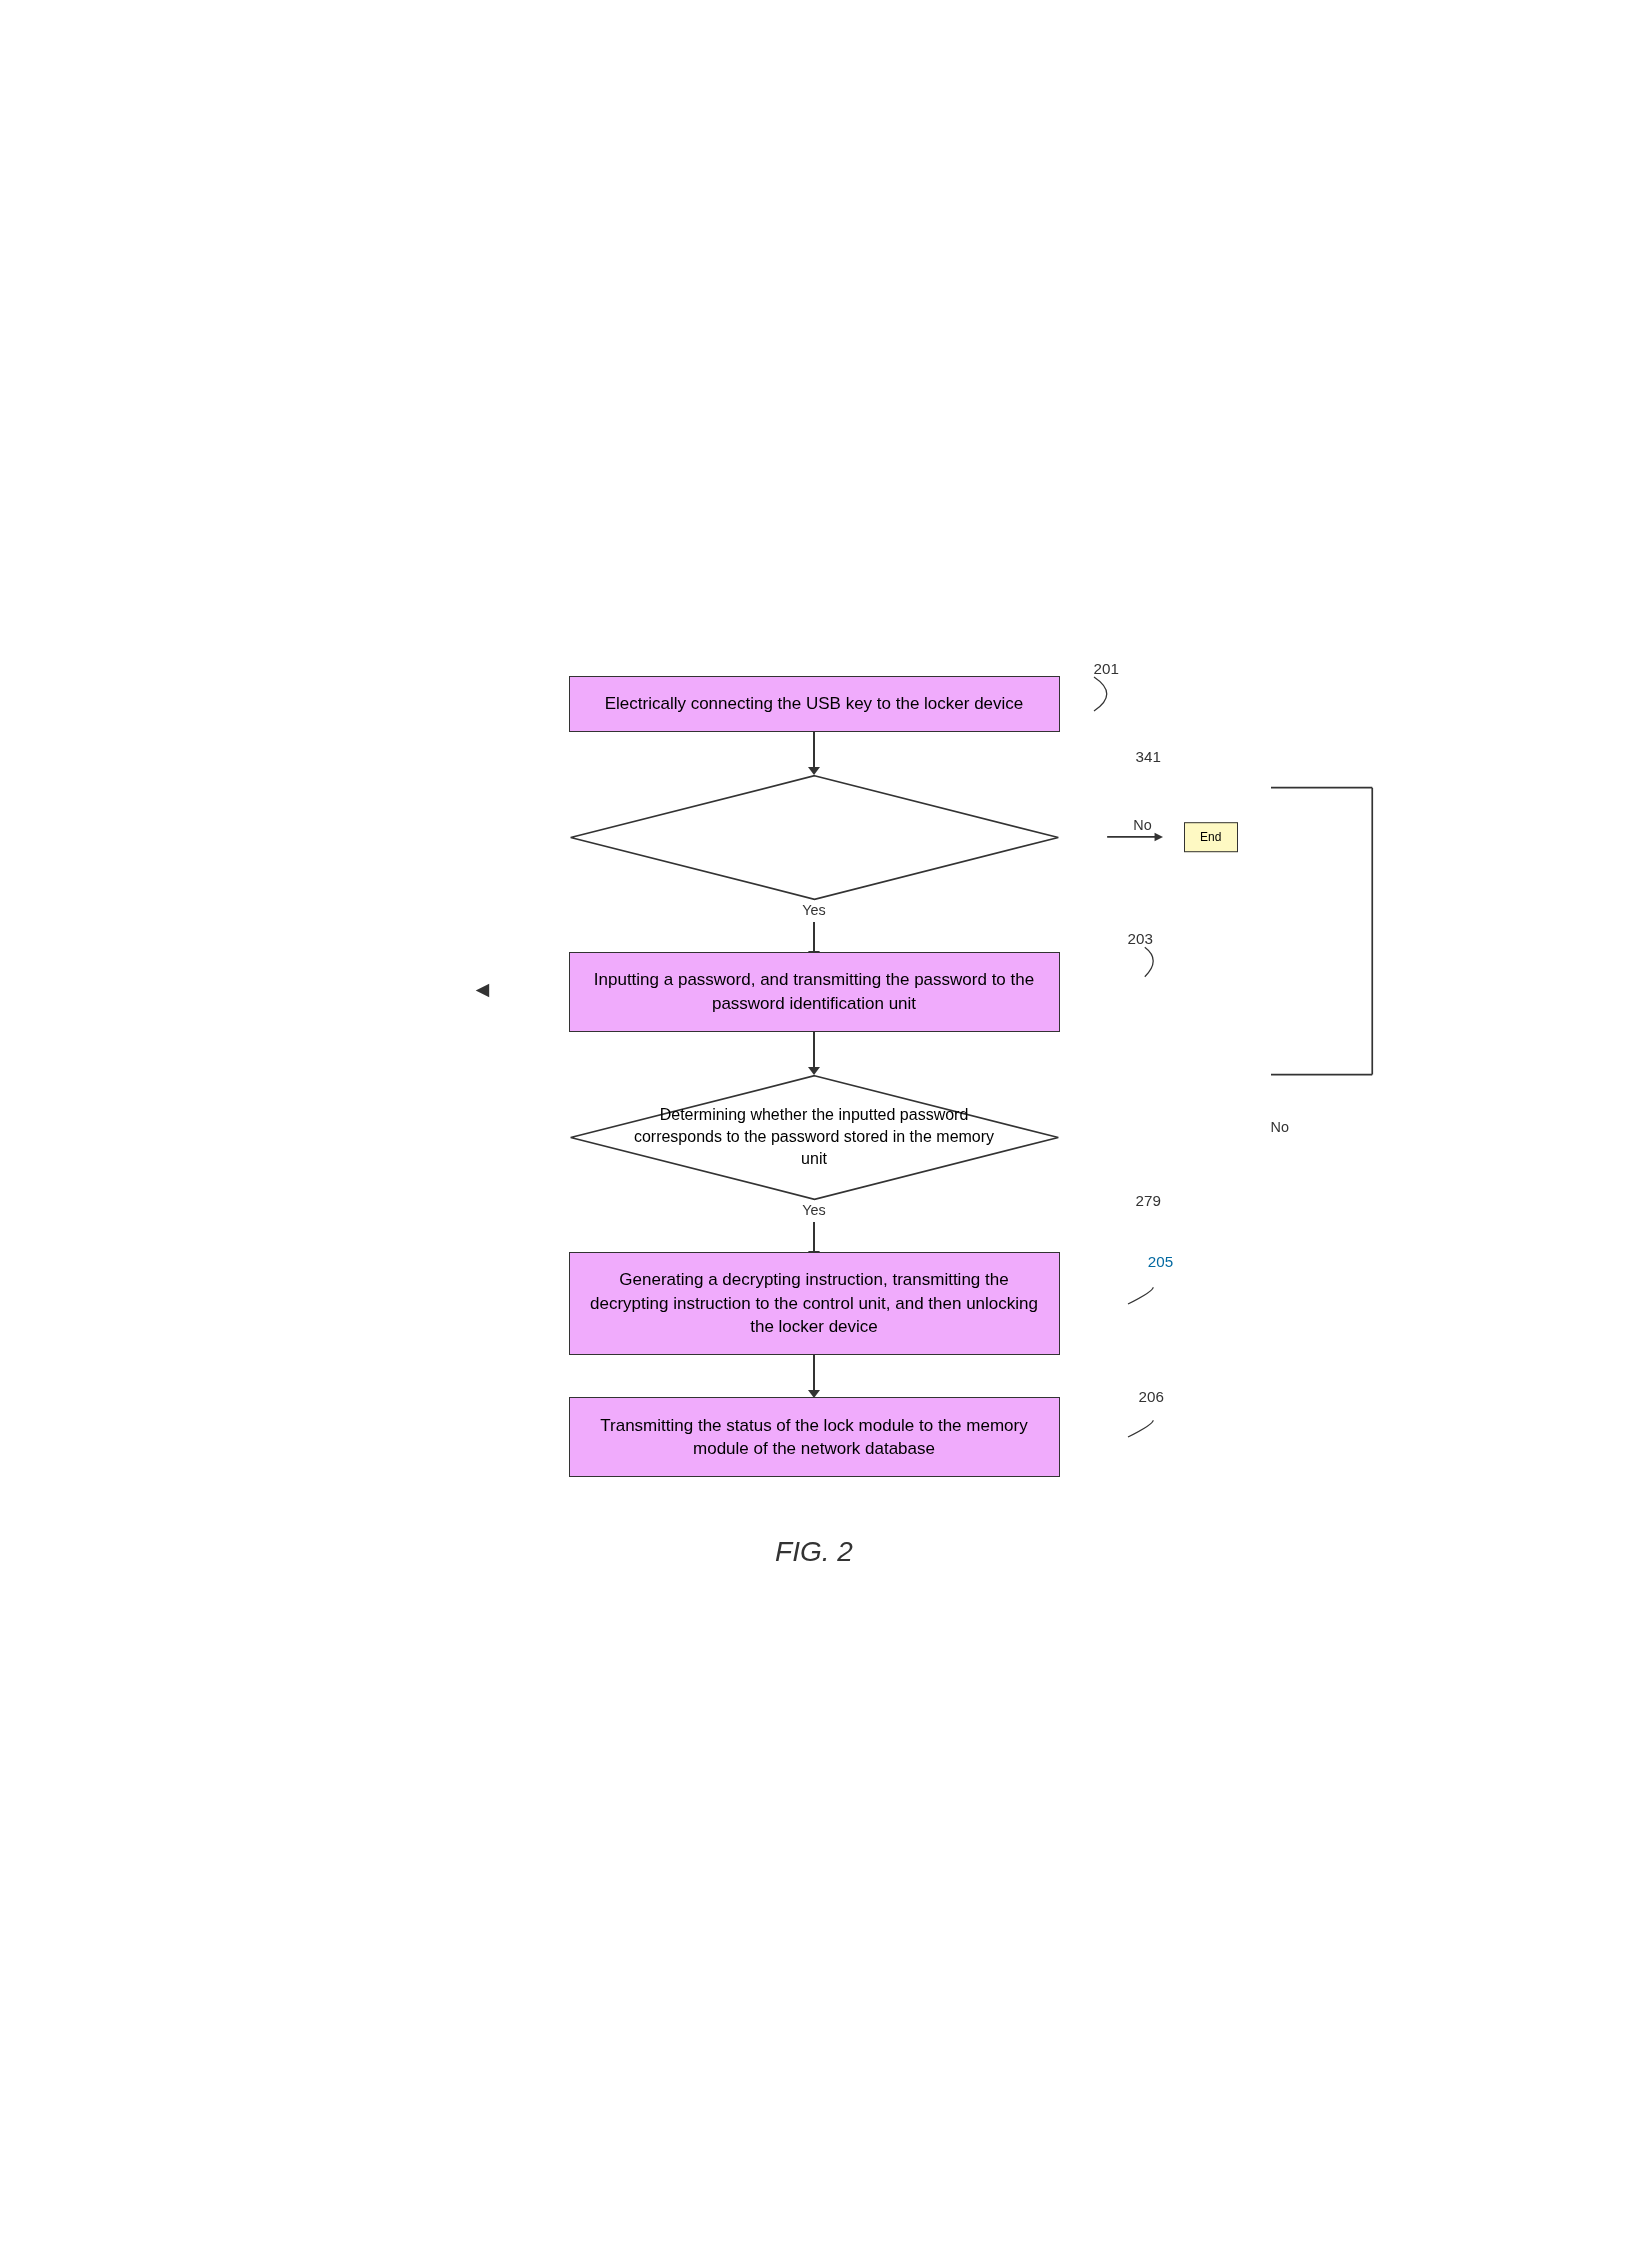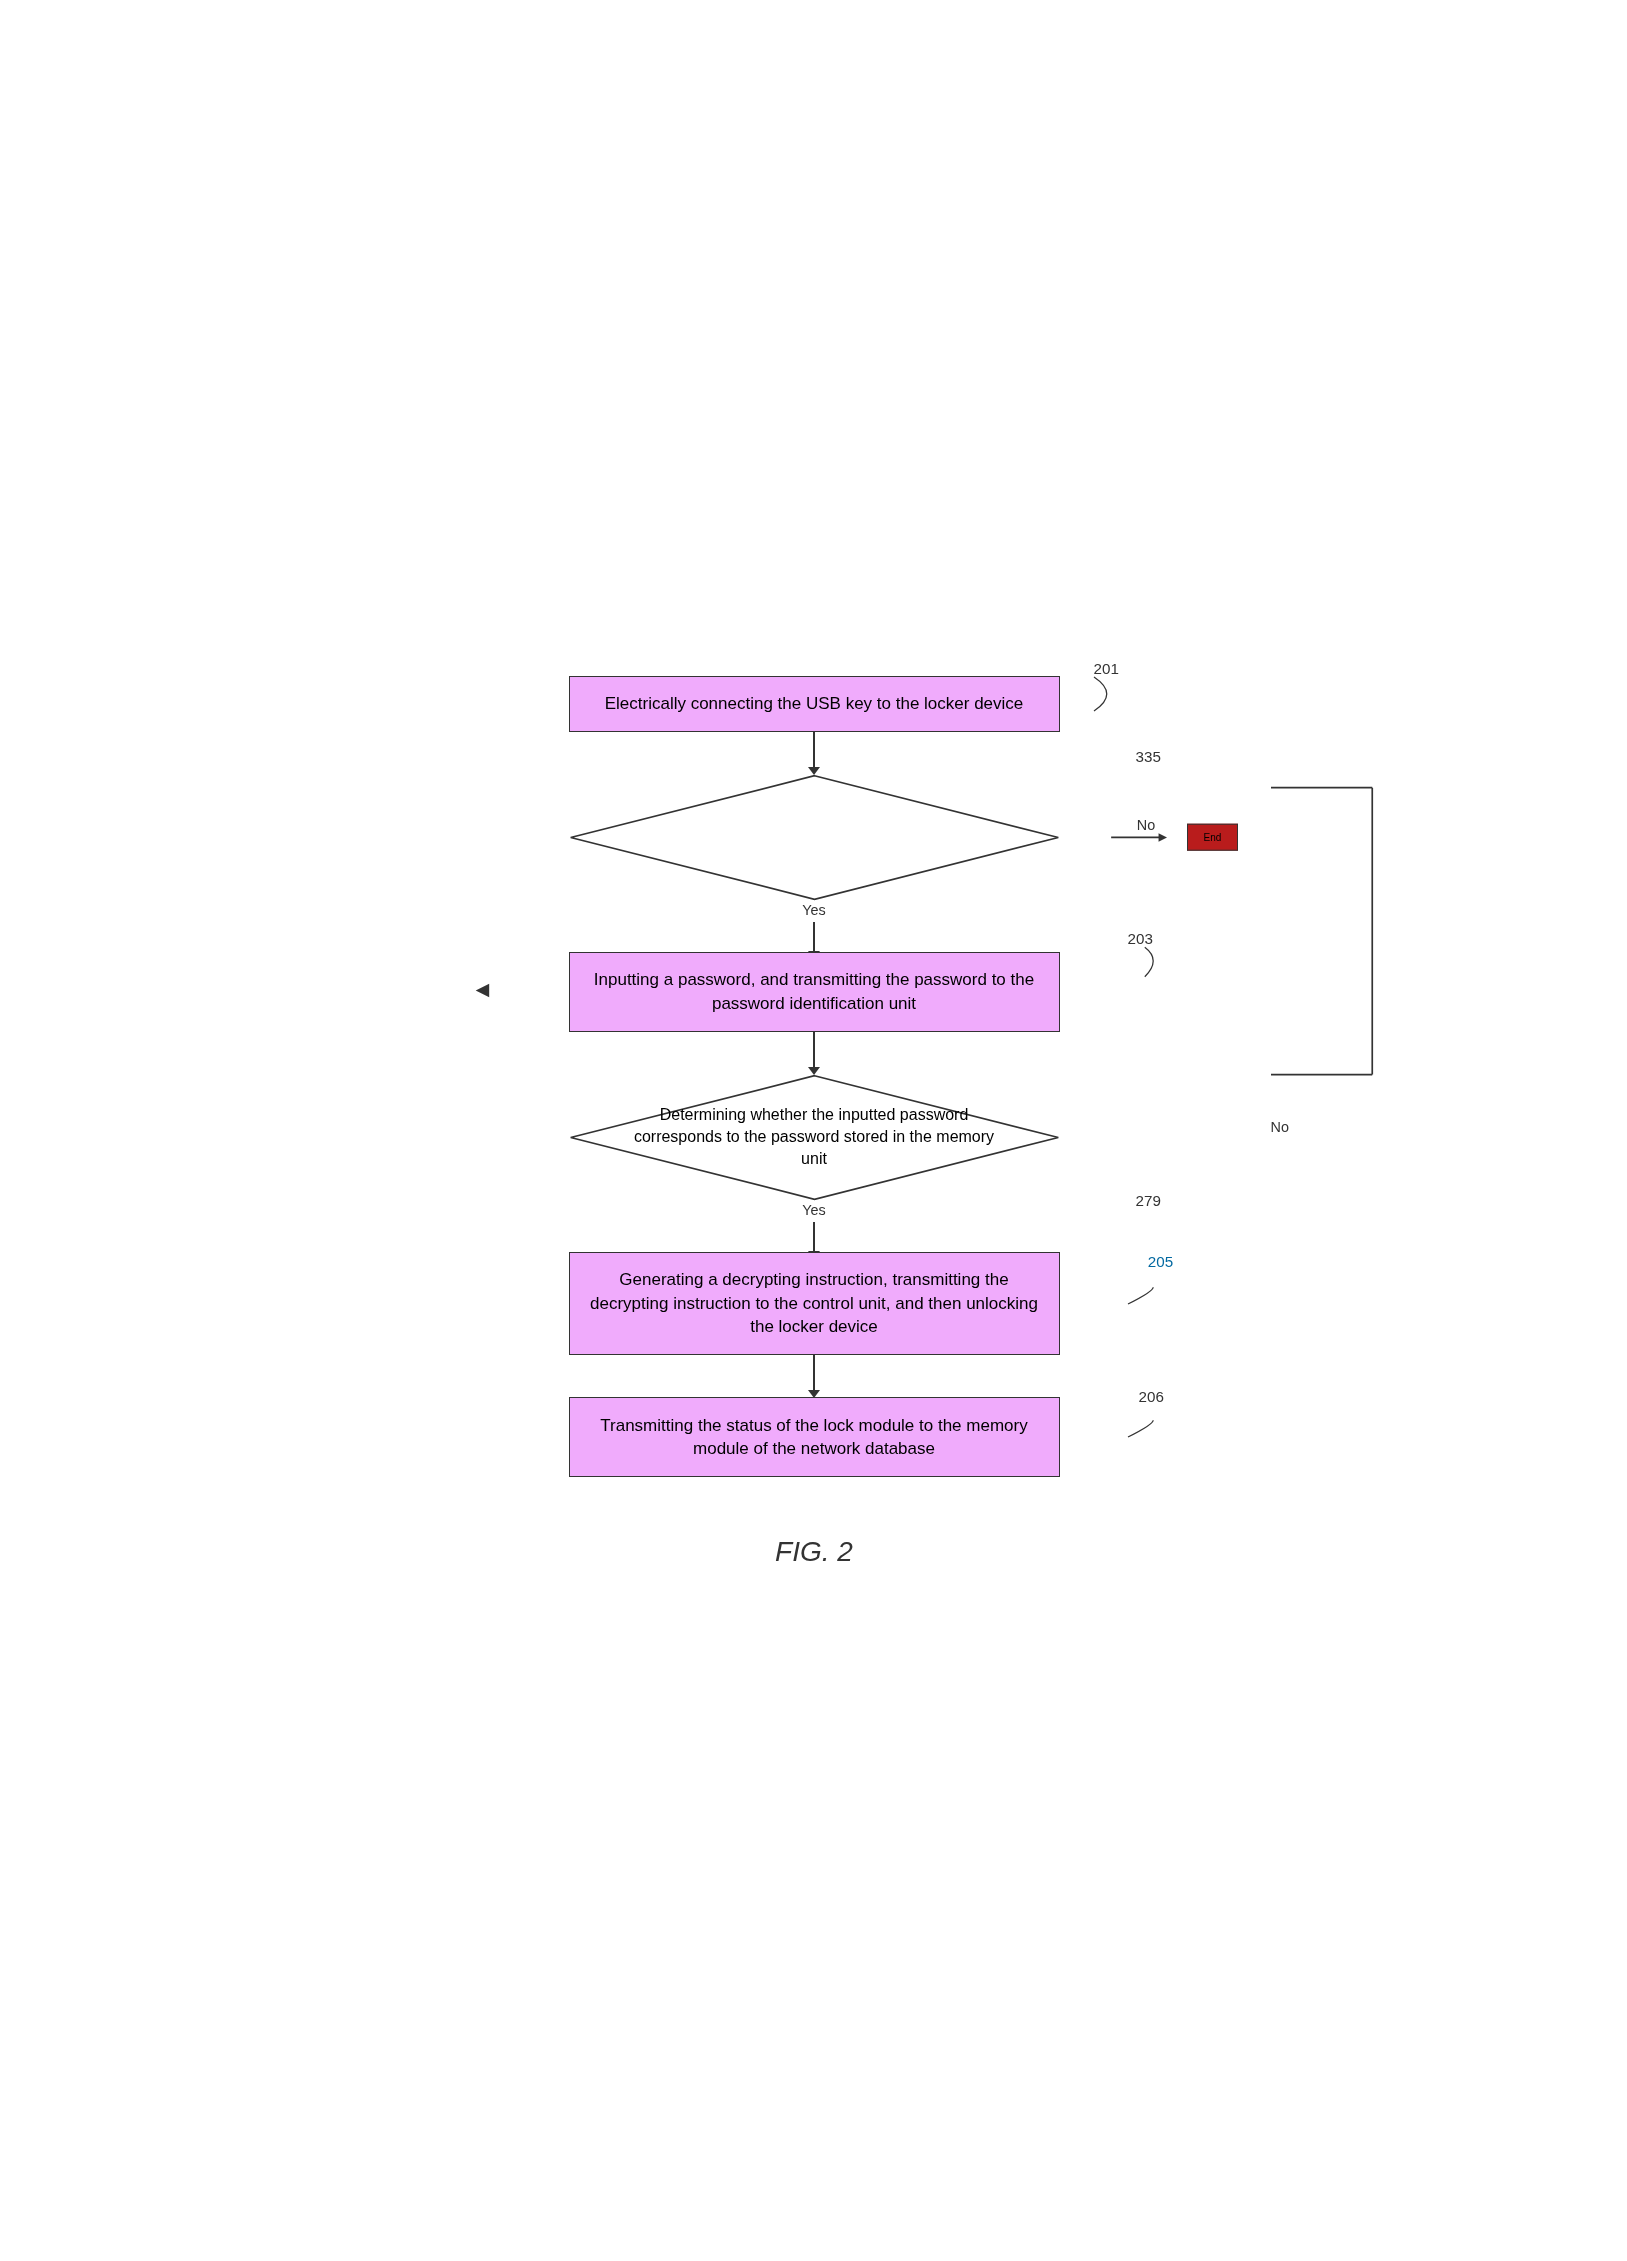--- a/index.html
+++ b/index.html
@@ -83,22 +83,22 @@
       position: relative;
       display: flex;
       align-items: center;
       justify-content: center;
       width: 100%;
     }
     
     .end-box {
       border: 1.7px solid #333;
       padding: 6.8px 15.2px;
-      font-size: 10px;
-      background: #b91c1c;
+      font-size: 12px;
+      background: #fef9c3;
     }
     
     .fig-label {
       font-size: 28px;
       font-style: italic;
       margin-top: 51px;
       color: #333;
     }
   </style>
 </head>
@@ -144,21 +144,21 @@
       </svg>
       <div style="display:flex;flex-direction:column;align-items:flex-start;">
         <span style="font-size:14.4px;color:#333;margin-left:-42px;margin-top:-20.3px;">No</span>
       </div>
       <div class="end-box" style="margin-left:8.5px;">
         <span>End</span>
       </div>
     </div>
 
     <div style="position:absolute;right:-25.4px;top:-25.4px;">
-      <span style="font-size:15.2px;color:#333;">335</span>
+      <span style="font-size:15.2px;color:#333;">341</span>
     </div>
   </div>
 
   <div class="connector" style="height:51px;align-items:center;">
     <span class="label-text" style="margin-bottom:3.4px;">Yes</span>
     <div class="arrow-down" style="height:34px;"></div>
   </div>
 
   <div style="position:relative;width:643px;display:flex;align-items:center;justify-content:center;">
     <div class="node-rect" style="width:491px;">

